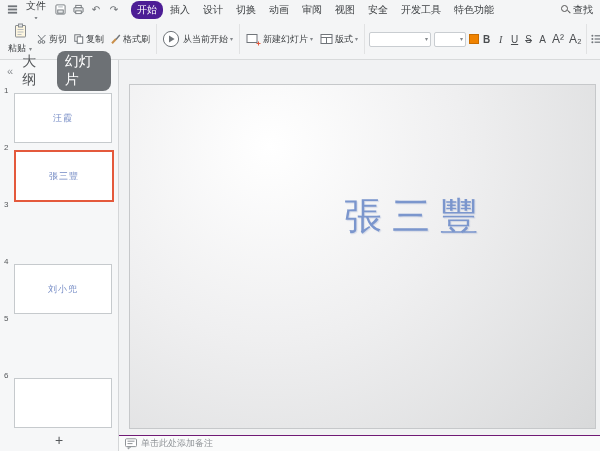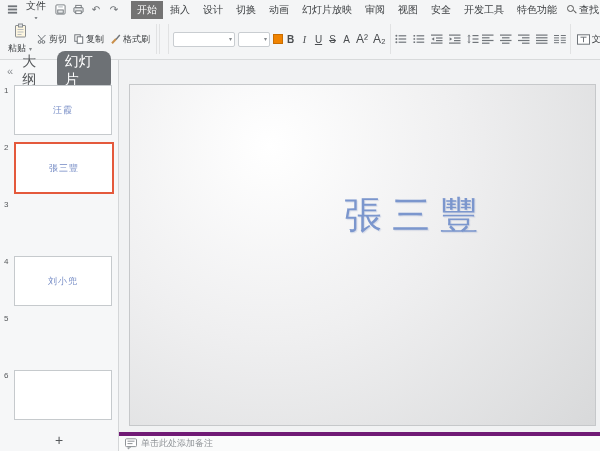--- a/index.html
+++ b/index.html
@@ -6,21 +6,21 @@
   body{width:600px;height:451px;font-family:"Liberation Sans","DejaVu Sans",sans-serif;background:#f4f5f6;}
   .app{position:relative;width:600px;height:451px;overflow:hidden;display:flex;flex-direction:column;color:#3d4043;font-size:10px;}
 
   
   .tabbar{height:19px;flex:0 0 auto;display:flex;align-items:center;padding:0 5px;gap:2px;background:#f4f5f6;}
   .qa{display:flex;align-items:center;gap:4px;margin-right:8px;}
   .ibtn{display:flex;align-items:center;justify-content:center;width:14px;height:14px;color:#6b6f73;}
   .filebtn{display:flex;align-items:center;gap:2px;padding:1px 3px;white-space:nowrap;flex-direction:column;}
   .tabs{display:flex;align-items:center;gap:1px;}
   .tab{padding:2px 6px;white-space:nowrap;cursor:default;}
-  .tab.active{background:#737373;color:#fff;border-radius:0;}
+  .tab.active{background:#4c1d95;color:#fff;border-radius:8px;}
   .spacer{flex:1;}
   .search{display:flex;align-items:center;gap:3px;margin-right:2px;white-space:nowrap;}
   .mag{position:relative;width:9px;height:9px;display:inline-block;}
   .mag::before{content:"";position:absolute;left:0;top:0;width:5px;height:5px;border:1px solid #555;border-radius:50%;}
   .mag::after{content:"";position:absolute;left:5.5px;top:6px;width:3.5px;height:1px;background:#555;transform:rotate(45deg);}
 
   
   .ribbon{height:38px;flex:0 0 auto;display:flex;align-items:stretch;background:#f4f5f6;border-bottom:1px solid #d8dadb;padding:1px 0 1px 2px;overflow:hidden;}
   .group{display:flex;align-items:center;padding:0 3px;flex:0 0 auto;}
   .vsep{width:1px;background:#e1e2e3;margin:4px 1px;flex:0 0 auto;}
@@ -45,32 +45,32 @@
   .bodyrow{flex:1;display:flex;min-height:0;}
 
   .sidebar{width:118px;flex:0 0 auto;background:#f6f7f8;border-right:1px solid #d4d6d8;display:flex;flex-direction:column;}
   .sb-head{height:22px;flex:0 0 auto;display:flex;align-items:center;gap:9px;padding:0 7px;}
   .sb-collapse{color:#8a8e92;font-size:11px;}
   .sb-tab{color:#55585b;font-size:14px;}
   .sb-tab.pill{background:#6d7175;color:#fff;border-radius:8px;padding:2px 8px;}
   .thumbs{flex:1;overflow:hidden;padding-top:3px;}
   .trow{position:relative;height:48px;margin-bottom:9px;}
   .tnum{position:absolute;left:4px;top:1px;font-size:8px;color:#55585b;}
-  .tbox{position:absolute;left:14px;top:0;width:96px;height:48px;background:#fff;border:1px solid #c6cacd;display:flex;align-items:center;justify-content:center;}
+  .tbox{position:absolute;left:14px;top:8px;width:96px;height:48px;background:#fff;border:1px solid #c6cacd;display:flex;align-items:center;justify-content:center;}
   .trow.selected .tbox{border:2px solid #e4593c;}
   .ttitle{font-family:"DejaVu Serif","Liberation Serif",serif;font-size:9px;color:#7289c4;letter-spacing:1px;}
   .sb-add{height:22px;flex:0 0 auto;display:flex;align-items:center;justify-content:center;color:#55585b;font-size:14px;}
 
   .main{flex:1;display:flex;flex-direction:column;min-width:0;background:#f1f2f3;}
   .canvas{flex:1;position:relative;}
   .slide{position:absolute;left:10px;right:4px;top:24px;bottom:6px;border:1px solid #c6c8ca;
          background:radial-gradient(circle at 30% 18%, #ffffff 0%, #efeff0 45%, #d8d9da 100%);}
   .slide-title{position:absolute;left:46%;top:31%;font-family:"DejaVu Serif","Liberation Serif",serif;
                font-size:38px;color:#7b96cd;letter-spacing:10px;white-space:nowrap;text-shadow:1px 1px 1px rgba(120,140,190,0.25);}
-  .notesbar{height:15px;flex:0 0 auto;background:#fafbfb;border-top:4px solid #701a75;display:flex;align-items:center;gap:4px;padding:0 6px;color:#8f9397;font-size:9px;}
+  .notesbar{height:15px;flex:0 0 auto;background:#fafbfb;border-top:1px solid #701a75;display:flex;align-items:center;gap:4px;padding:0 6px;color:#8f9397;font-size:9px;}
 </style>
 </head>
 <body>
 
 <svg width="0" height="0" style="position:absolute" aria-hidden="true">
   <defs>
     <symbol id="i-menu" viewBox="0 0 12 12">
         <rect x="1" y="1.5" width="10" height="2" fill="#70757a"></rect>
         <rect x="1" y="5" width="10" height="2" fill="#70757a"></rect>
         <rect x="1" y="8.5" width="10" height="2" fill="#70757a"></rect>
@@ -247,21 +247,20 @@
       <span class="ibtn">
           <span>↷</span>
         </span>
     </div>
     <div class="tabs">
       <span class="tab active">开始</span>
       <span class="tab">插入</span>
       <span class="tab">设计</span>
       <span class="tab">切换</span>
       <span class="tab">动画</span>
-      <span class="tab">幻灯片放映</span>
       <span class="tab">审阅</span>
       <span class="tab">视图</span>
       <span class="tab">安全</span>
       <span class="tab">开发工具</span>
       <span class="tab">特色功能</span>
     </div>
     <div class="spacer"></div>
     <div class="search">
       <span class="mag"></span>
       <span>查找</span>
@@ -301,25 +300,52 @@
                 <use href="#i-brush"></use>
               </svg>
             <span>格式刷</span>
           </span>
         </div>
       </div>
     </div>
 
     <div class="vsep"></div>
 
+    <div class="group">
+      <span class="ibtn" style="width:20px;height:20px;">
+        <svg class="licon" width="18" height="18">
+            <use href="#i-play"></use>
+          </svg>
+      </span>
+      <span class="sbtn">
+        <span>从当前开始</span>
+        <span class="caret">▾</span>
+      </span>
+    </div>
 
     <div class="vsep"></div>
 
     <div class="group">
       <div class="stack">
+        <div class="hrow">
+          <span class="sbtn">
+            <svg class="licon" width="15" height="13">
+                <use href="#i-newslide"></use>
+              </svg>
+            <span>新建幻灯片</span>
+            <span class="caret">▾</span>
+          </span>
+          <span class="sbtn">
+            <svg class="licon" width="13" height="12">
+                <use href="#i-layout"></use>
+              </svg>
+            <span>版式</span>
+            <span class="caret">▾</span>
+          </span>
+        </div>
       </div>
     </div>
 
     <div class="vsep"></div>
 
     <div class="group">
       <div class="stack">
         <div class="hrow">
           <span class="combo font">
             <span></span>

